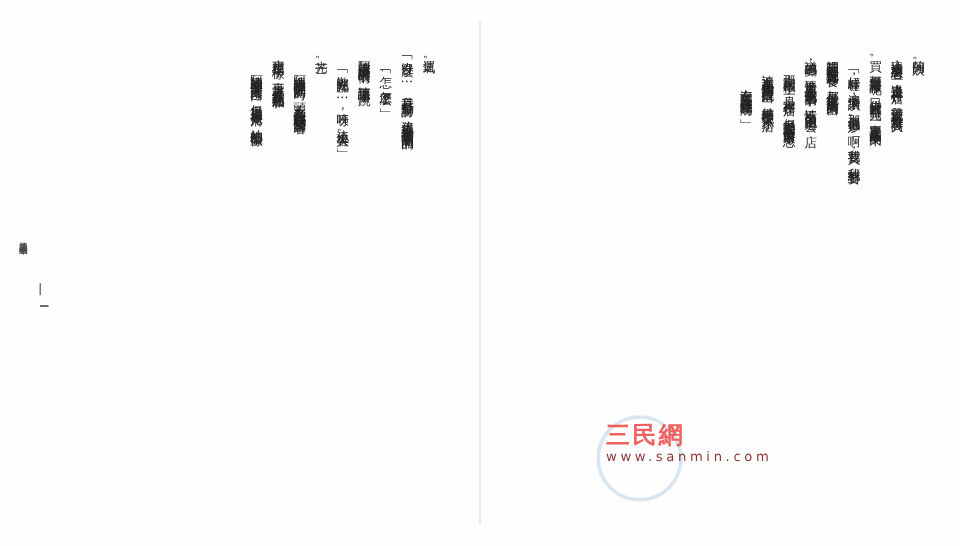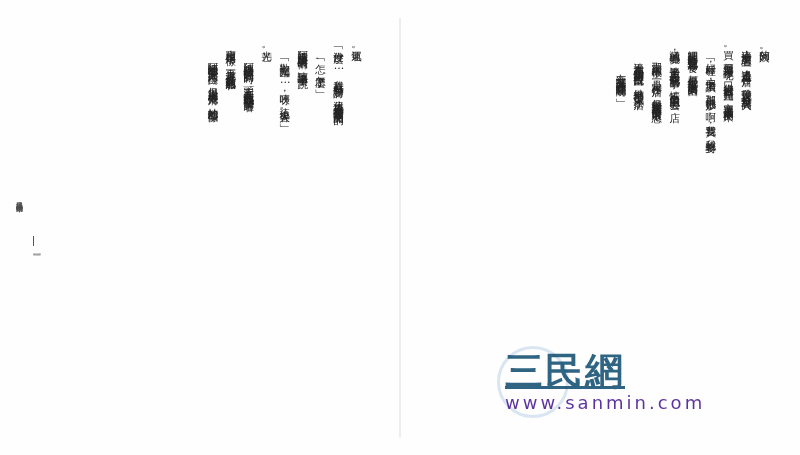--- a/index.html
+++ b/index.html
@@ -111,32 +111,31 @@
     position: absolute;
     left: 505px;
     top: 352px;
     width: 285px;
     height: 70px;
     pointer-events: none;
     user-select: none;
   }
   .wm-text {
     font-family: "DejaVu Sans", "Liberation Sans", sans-serif;
-    font-size: 38px;
+    font-size: 20px;
     font-weight: bold;
-    color: #0c4a6e;
+    color: #ef4444;
     letter-spacing: 2px;
     line-height: 1;
     opacity: 0.85;
-    text-decoration: underline;
   }
   .wm-sub {
     font-family: "DejaVu Sans", "Liberation Sans", sans-serif;
-    font-size: 18px;
-    color: #4c1d95;
+    font-size: 11px;
+    color: #7f1d1d;
     letter-spacing: 3px;
     opacity: 0.9;
     margin-top: 2px;
   }
   .wm-circle {
     position: absolute;
     left: -8px;
     top: -6px;
     width: 66px;
     height: 66px;

